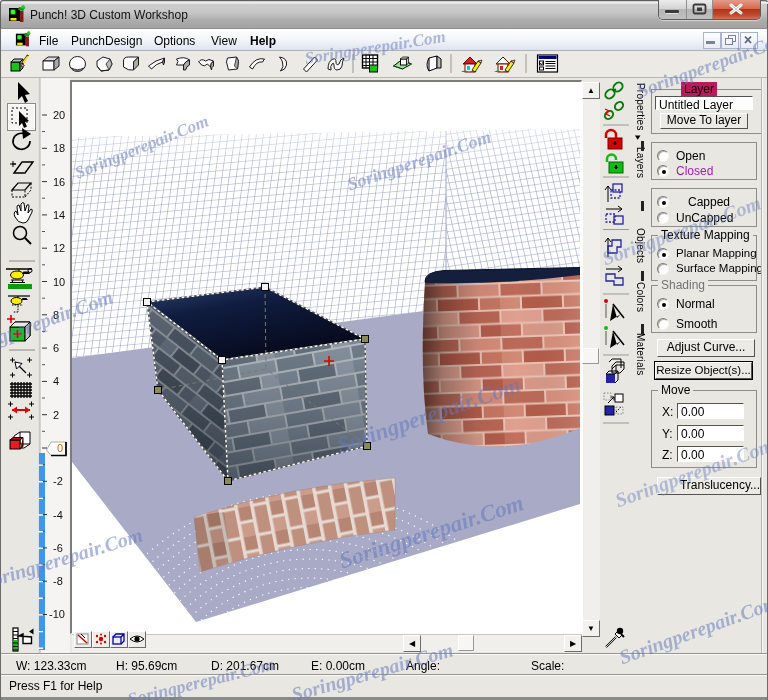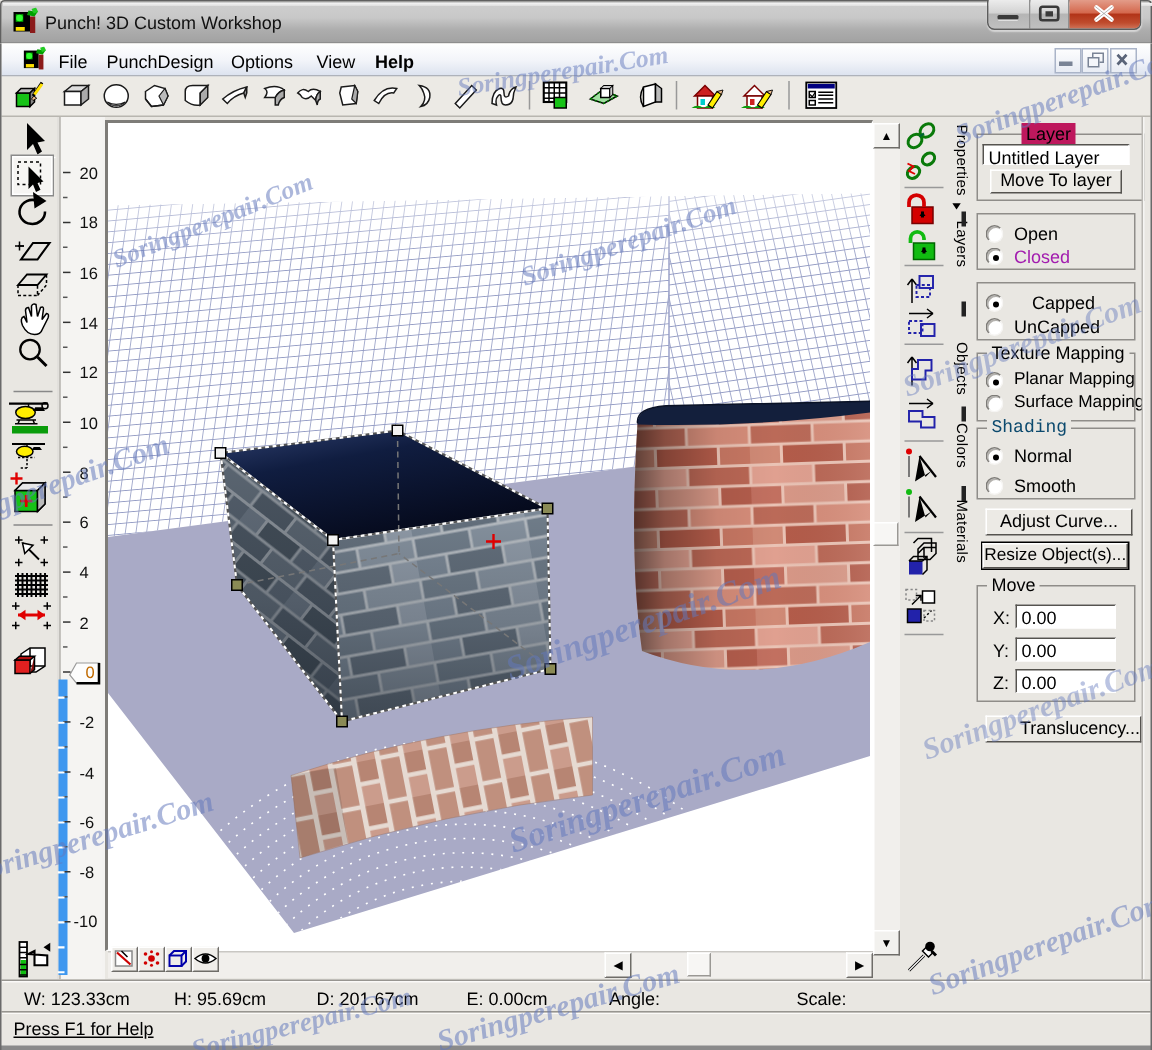--- a/index.html
+++ b/index.html
@@ -560,21 +560,21 @@
 <div class="abs" style="left:676px;top:211px;font-size:12px;color:#000;">UnCapped</div>
 <div class="abs" style="left:651px;top:235px;width:106px;height:46px;border:1px solid #8f8d89;box-sizing:border-box;"></div>
 <div class="abs" style="left:658px;top:228px;background:#e9e7e2;padding:0 3px;font-size:12px;color:#000;">Texture Mapping</div>
 <div class="abs" style="left:657px;top:248px;width:12px;height:12px;border-radius:50%;background:#fff;border:1px solid #7d7b77;border-bottom-color:#f6f5f3;border-right-color:#f6f5f3;box-sizing:border-box;box-shadow:inset 1px 1px 0 #b3b1ad;">
     <div class="abs" style="left:3.5px;top:3.5px;width:4px;height:4px;border-radius:50%;background:#000;"></div>
   </div>
 <div class="abs" style="left:676px;top:247px;font-size:11.5px;color:#000;">Planar Mapping</div>
 <div class="abs" style="left:657px;top:263px;width:12px;height:12px;border-radius:50%;background:#fff;border:1px solid #7d7b77;border-bottom-color:#f6f5f3;border-right-color:#f6f5f3;box-sizing:border-box;box-shadow:inset 1px 1px 0 #b3b1ad;"></div>
 <div class="abs" style="left:676px;top:262px;font-size:11.5px;color:#000;">Surface Mapping</div>
 <div class="abs" style="left:651px;top:285px;width:106px;height:48px;border:1px solid #8f8d89;box-sizing:border-box;"></div>
-<div class="abs" style="left:658px;top:278px;background:#e9e7e2;padding:0 3px;font-size:12px;color:#0c4a6e;font-family:Liberation Mono, monospace;">Shading</div>
+<div class="abs" style="left:658px;top:278px;background:#e9e7e2;padding:0 3px;font-size:12px;color:#737373;">Shading</div>
 <div class="abs" style="left:657px;top:298px;width:12px;height:12px;border-radius:50%;background:#fff;border:1px solid #7d7b77;border-bottom-color:#f6f5f3;border-right-color:#f6f5f3;box-sizing:border-box;box-shadow:inset 1px 1px 0 #b3b1ad;">
     <div class="abs" style="left:3.5px;top:3.5px;width:4px;height:4px;border-radius:50%;background:#000;"></div>
   </div>
 <div class="abs" style="left:676px;top:297px;font-size:12px;color:#000;">Normal</div>
 <div class="abs" style="left:657px;top:318px;width:12px;height:12px;border-radius:50%;background:#fff;border:1px solid #7d7b77;border-bottom-color:#f6f5f3;border-right-color:#f6f5f3;box-sizing:border-box;box-shadow:inset 1px 1px 0 #b3b1ad;"></div>
 <div class="abs" style="left:676px;top:317px;font-size:12px;color:#000;">Smooth</div>
 <div class="abs" style="left:657px;top:339px;width:98px;height:18px;background:#eceae5;border-top:1px solid #fff;border-left:1px solid #fff;border-right:1.5px solid #55534f;border-bottom:1.5px solid #55534f;box-sizing:border-box;font-size:12px;color:#000;text-align:center;line-height:15px;">Adjust Curve...</div>
 <div class="abs" style="left:655px;top:362px;width:97px;height:17px;background:#eceae5;border-top:1px solid #fff;border-left:1px solid #fff;border-right:1.5px solid #55534f;border-bottom:1.5px solid #55534f;box-sizing:border-box;font-size:11.5px;color:#000;text-align:center;line-height:14px;white-space:nowrap;box-shadow:0 0 0 1px #000;">Resize Object(s)...</div>
 <div class="abs" style="left:651px;top:390px;width:106px;height:78px;border:1px solid #8f8d89;box-sizing:border-box;"></div>
 <div class="abs" style="left:658px;top:383px;background:#e9e7e2;padding:0 3px;font-size:12px;color:#000;">Move</div>
@@ -592,21 +592,21 @@
      border-top:1px solid #979590;box-shadow:inset 0 1px 0 #fbfaf8;font-size:12px;color:#000;">
   <span class="abs" style="left:15px;top:5px;">W: 123.33cm</span>
   <span class="abs" style="left:115px;top:5px;">H: 95.69cm</span>
   <span class="abs" style="left:210px;top:5px;">D: 201.67cm</span>
   <span class="abs" style="left:310px;top:5px;">E: 0.00cm</span>
   <span class="abs" style="left:405px;top:5px;">Angle:</span>
   <span class="abs" style="left:530px;top:5px;">Scale:</span>
 </div>
 <div class="abs" style="left:1px;top:674px;width:766px;height:23px;background:#e9e7e2;
      border-top:1px solid #979590;box-shadow:inset 0 1px 0 #fbfaf8;font-size:12px;color:#000;">
-  <span class="abs" style="left:8px;top:4px;text-decoration:underline;">Press F1 for Help</span>
+  <span class="abs" style="left:8px;top:4px;">Press F1 for Help</span>
 </div>
 <div class="abs" style="left:0;top:697px;width:768px;height:3px;background:#8a8a8a;"></div>
 <div class="abs" style="left:0;top:29px;width:1px;height:671px;background:#6a6a6a;"></div>
 <div class="abs" style="left:767px;top:29px;width:1px;height:671px;background:#6a6a6a;"></div>
 <div class="wm" style="left:305px;top:49px;font-size:17px;opacity:0.83;transform:rotate(-9deg);">Soringperepair.Com</div>
 <div class="wm" style="left:638px;top:81px;font-size:19px;opacity:0.86;transform:rotate(-20deg);">Soringperepair.Com</div>
 <div class="wm" style="left:76px;top:164px;font-size:17px;opacity:0.88;transform:rotate(-22deg);">Soringperepair.Com</div>
 <div class="wm" style="left:348px;top:175px;font-size:18px;opacity:0.88;transform:rotate(-19deg);">Soringperepair.Com</div>
 <div class="wm" style="left:-45px;top:342px;font-size:20px;opacity:0.88;transform:rotate(-20deg);">Soringperepair.Com</div>
 <div class="wm" style="left:338px;top:434px;font-size:23px;opacity:0.88;transform:rotate(-19deg);">Soringperepair.Com</div>

